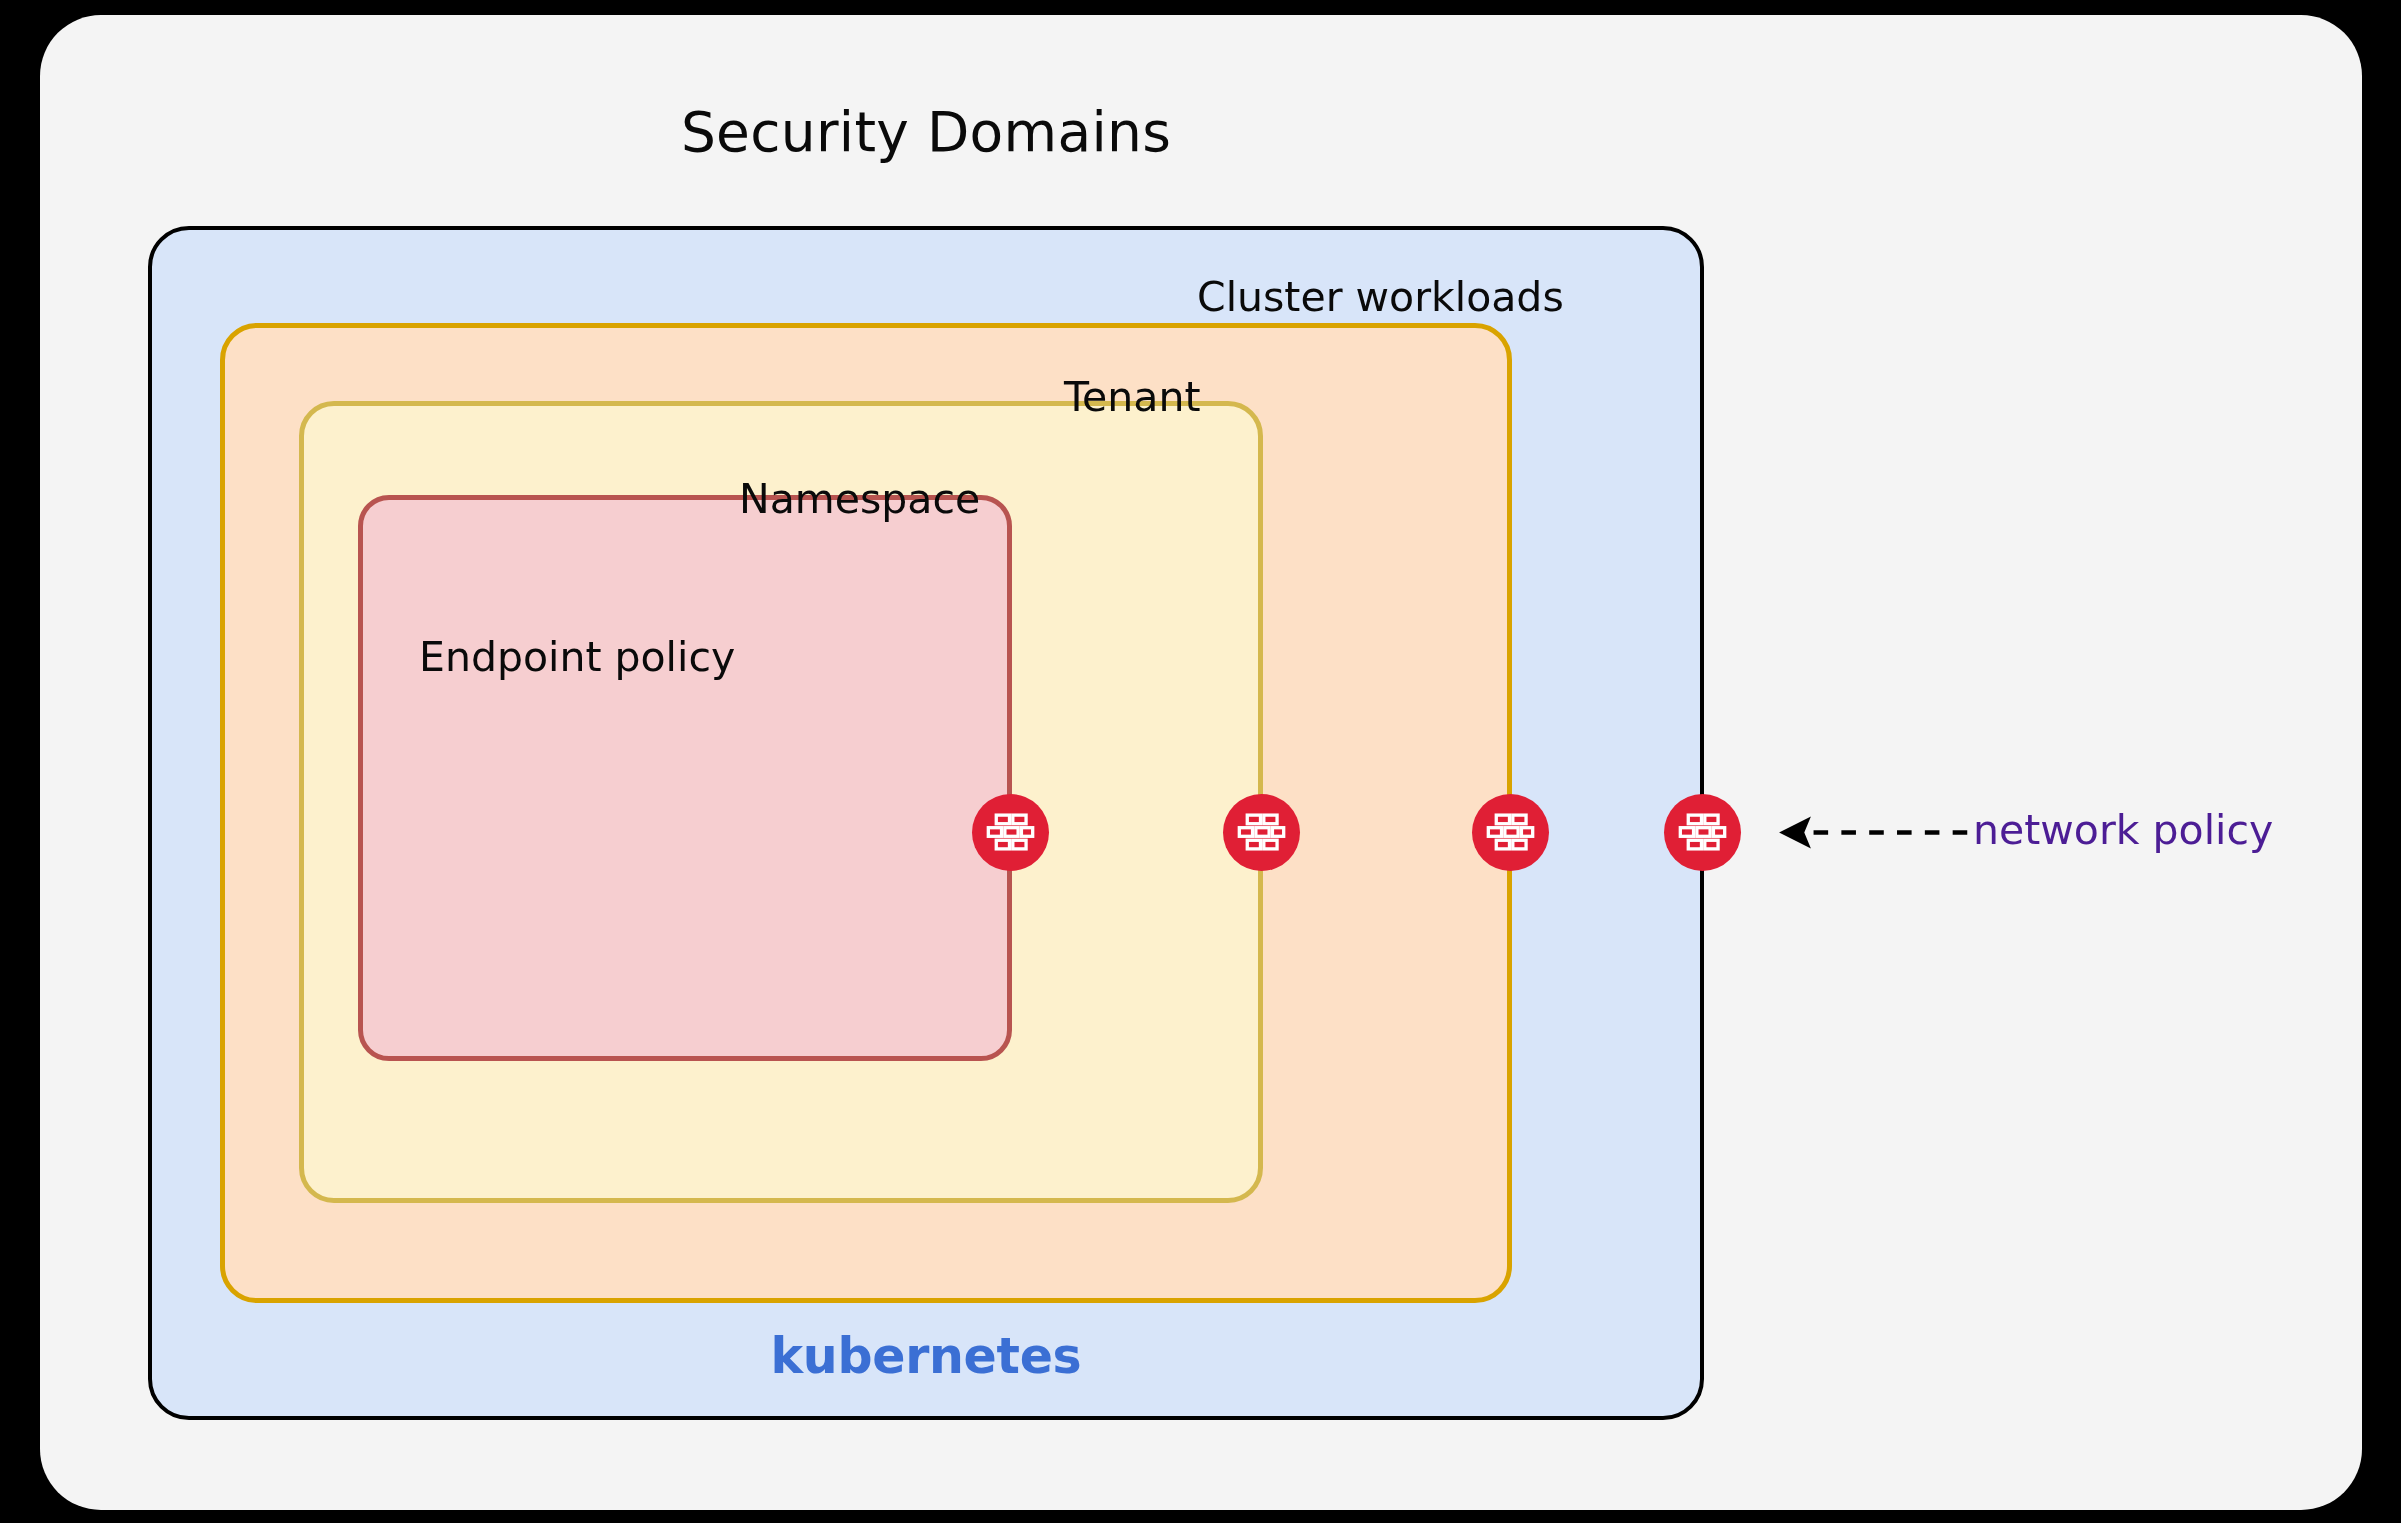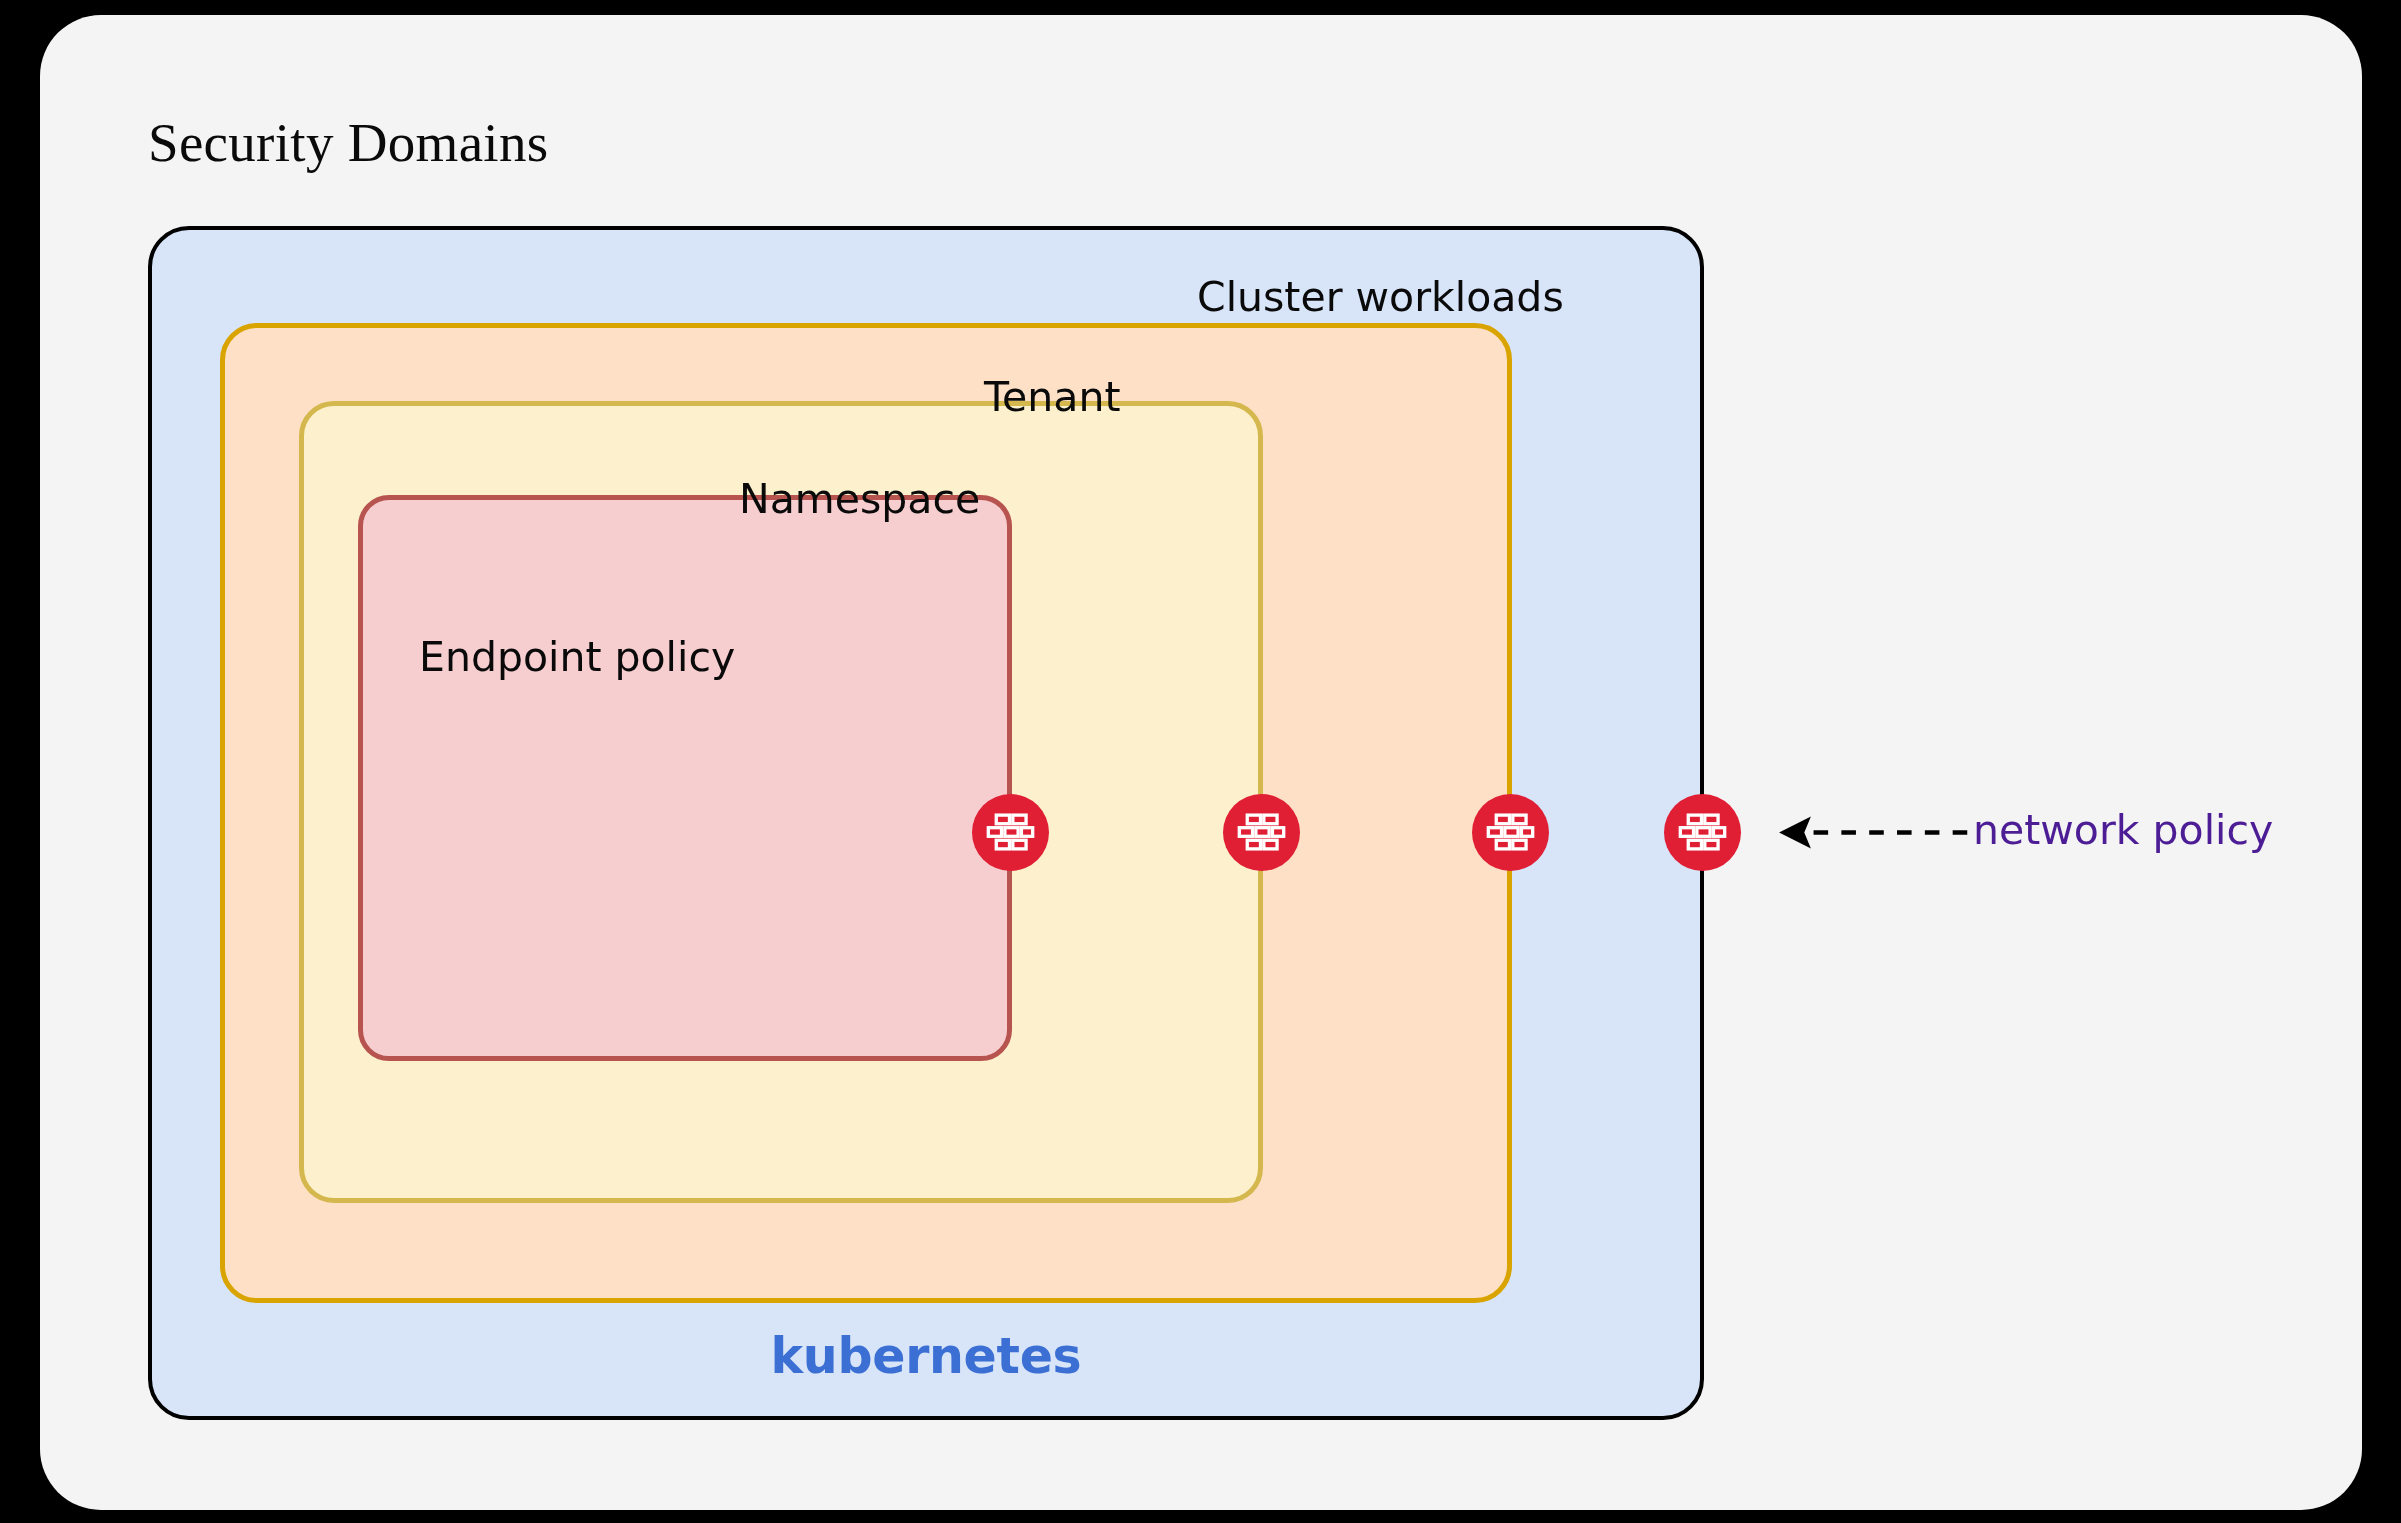--- a/index.html
+++ b/index.html
@@ -29,28 +29,27 @@
     width: 2322px;
     height: 1495px;
     background: #f4f4f4;
     border-radius: 61px;
   }
 
   
   #diagram-title {
     position: absolute;
     left: 108px;
-    top: 96px;
+    top: 85px;
     width: 1556px;
-    text-align: left;
+    text-align: center;
     font-size: 55px;
     color: #0a0a0a;
     letter-spacing: 0.3px;
     white-space: nowrap;
-    font-family: Liberation Serif, serif;
   }
 
   
   .domain-box {
     position: absolute;
     box-sizing: border-box;
   }
 
   #box-cluster {
     left: 108px;
@@ -100,21 +99,21 @@
     white-space: nowrap;
   }
 
   #label-cluster {
     left: 1157px;
     top: 258px;
     text-align: right;
   }
 
   #label-tenant {
-    left: 944px;
+    left: 1024px;
     top: 358px;
   }
 
   #label-namespace {
     left: 699px;
     top: 460px;
   }
 
   #label-endpoint {
     left: 379px;

